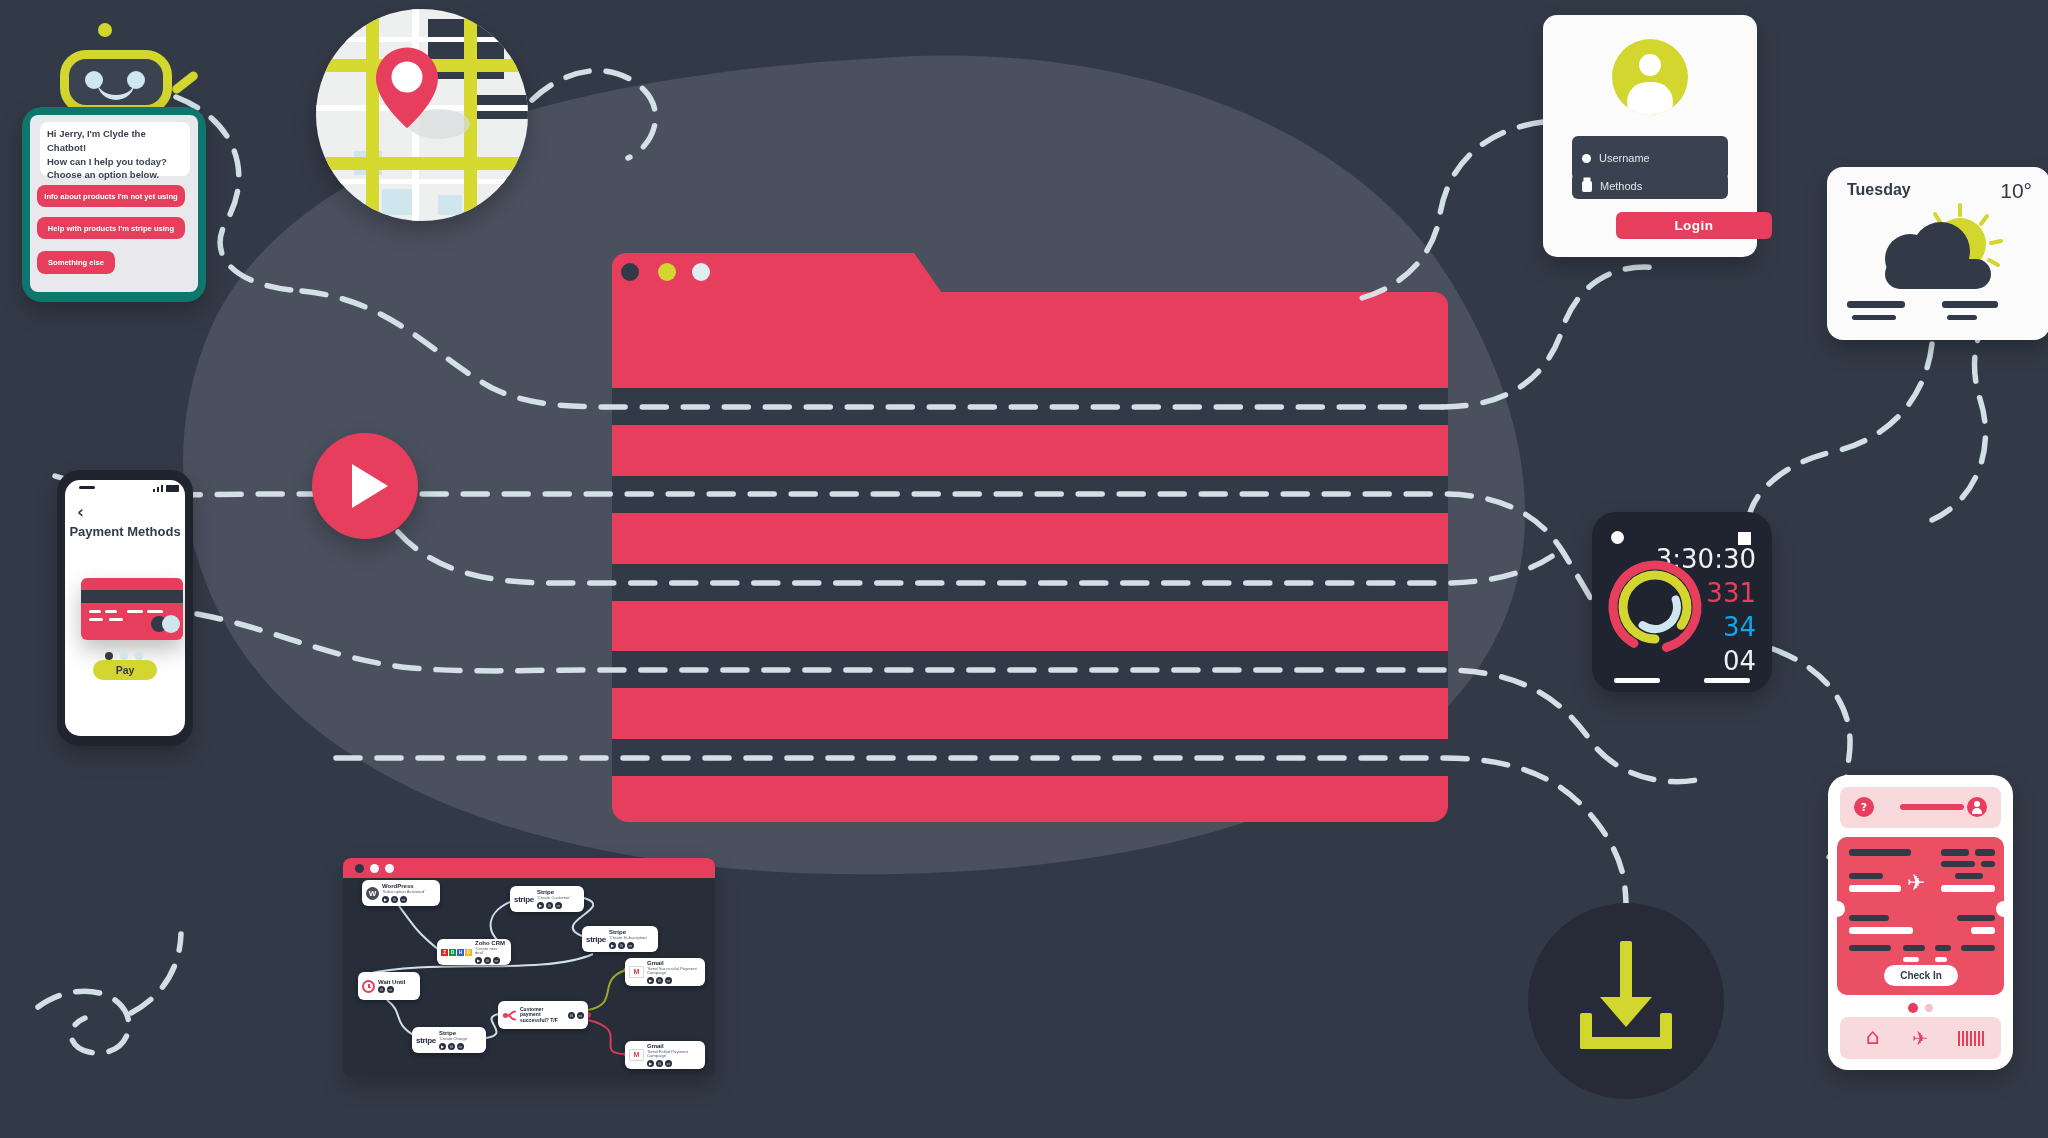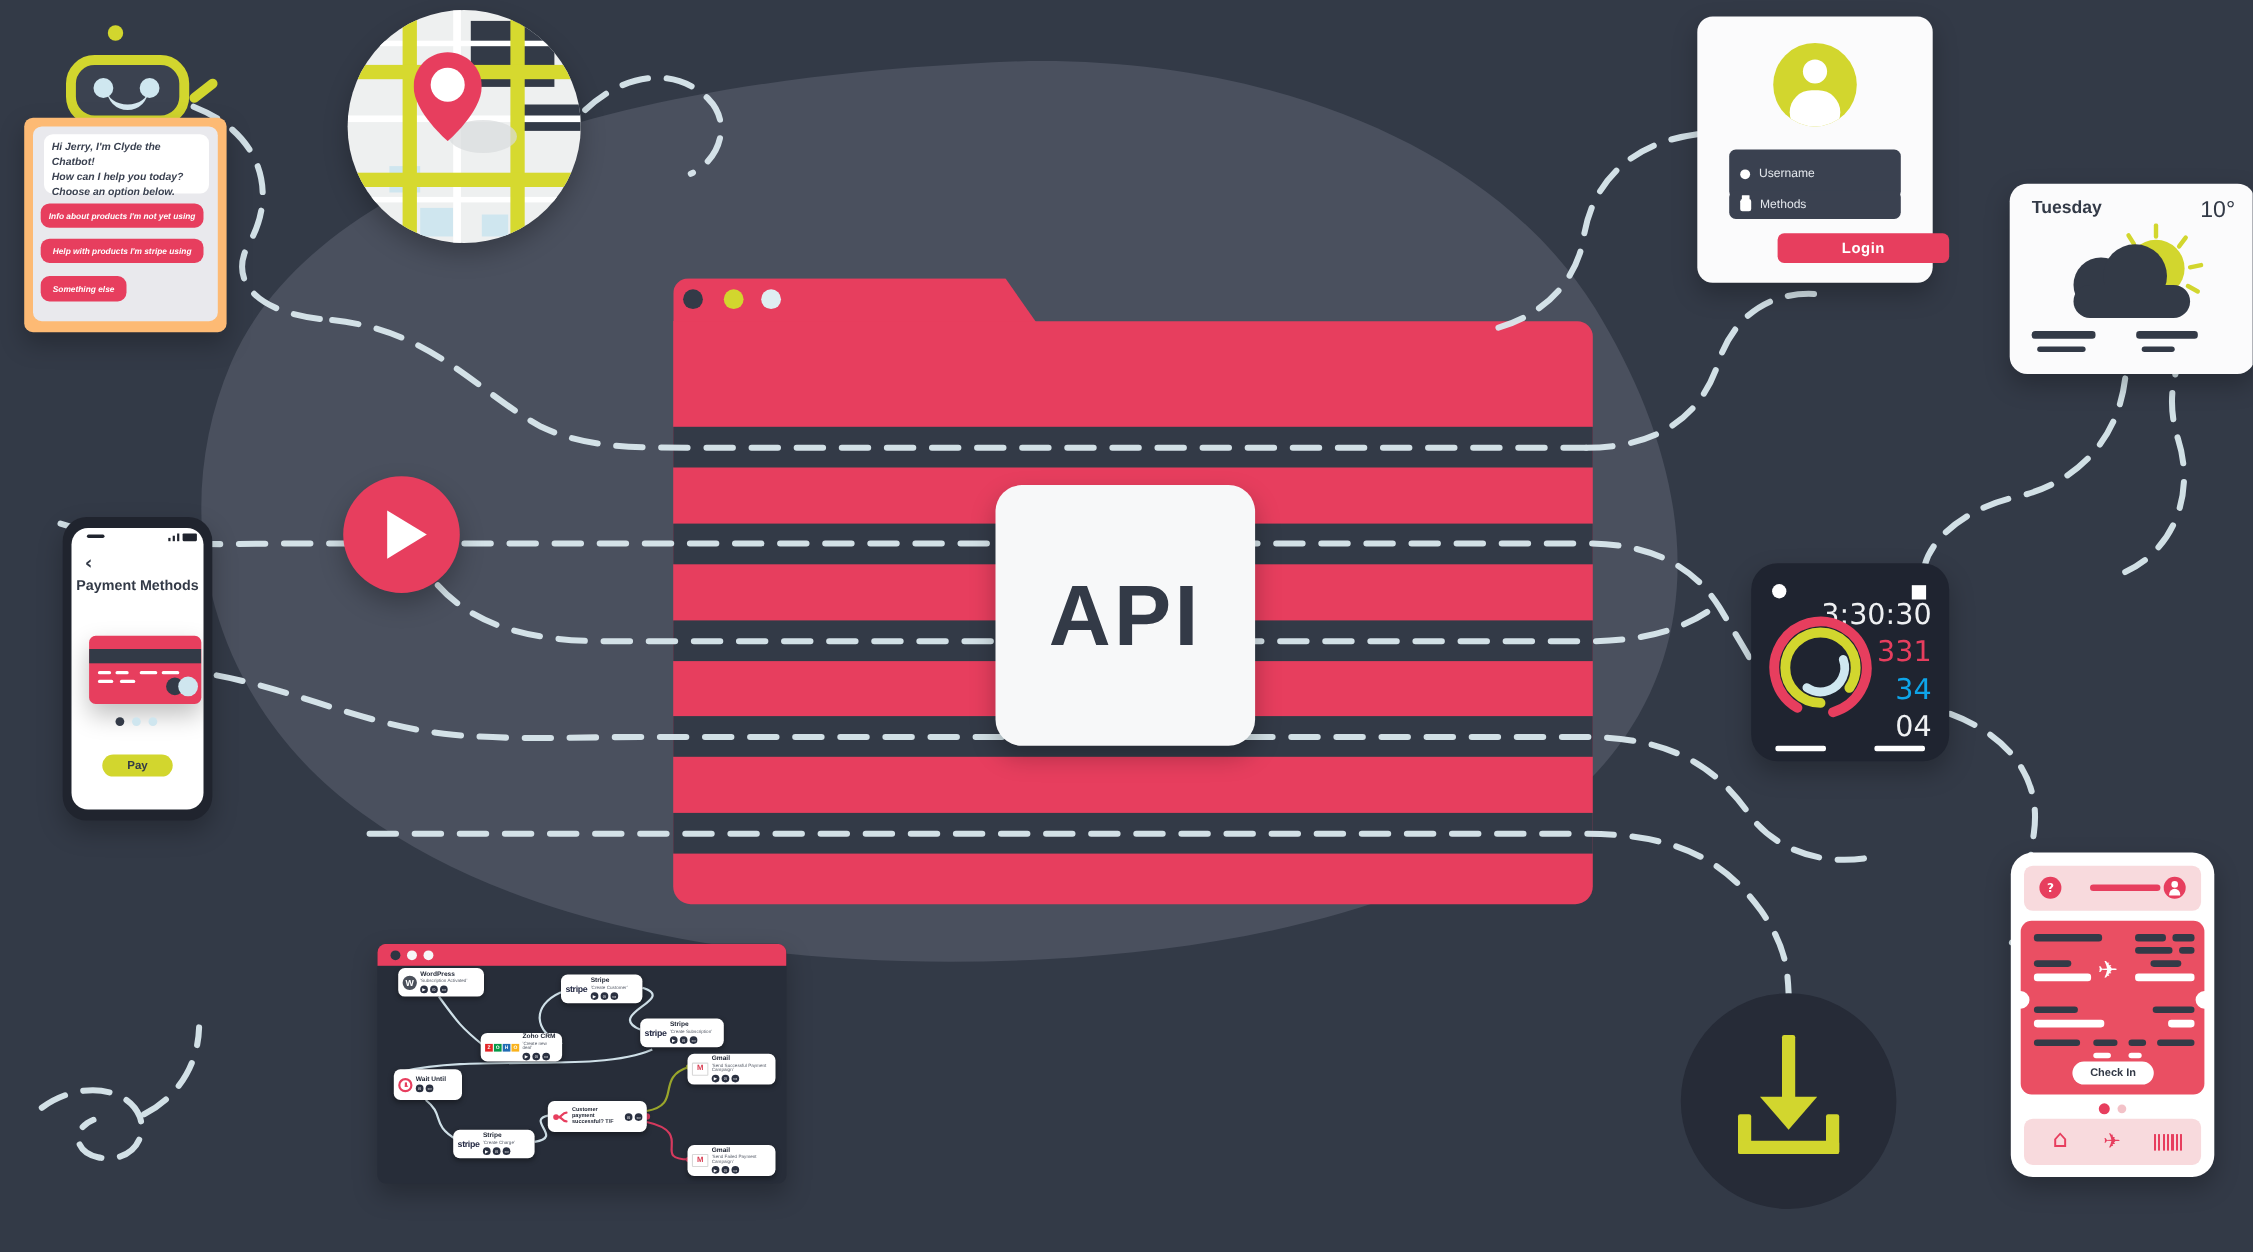--- a/index.html
+++ b/index.html
@@ -18,21 +18,21 @@
   .wdot{position:absolute;width:18px;height:18px;border-radius:50%;}
 
   
   .api-card{background:#f7f8f9;border-radius:24px;display:flex;align-items:center;justify-content:center;}
   .api-card span{font-size:78px;font-weight:bold;color:#333a47;letter-spacing:3px;}
 
   
   .bot-head{background:#3b4250;border:9px solid #d2d62e;border-radius:26px;}
   .bot-eye{position:absolute;width:18px;height:18px;border-radius:50%;background:#cfe7f0;}
   .bot-smile{position:absolute;width:38px;height:16px;border-bottom:5px solid #d5e8f0;border-radius:0 0 20px 20px;}
-  .chat-card{background:#fdba74;border-radius:8px;font-style:italic;}
+  .chat-card{background:#0f766e;border-radius:20px;}
   .chat-inner{position:absolute;left:8px;top:8px;width:168px;height:177px;background:#e9e9ed;border-radius:8px;}
   .chat-msg{position:absolute;left:10px;top:7px;width:150px;height:54px;background:#fff;border-radius:8px;
             padding:5px 7px;box-sizing:border-box;font-size:9.5px;font-weight:bold;color:#3a4150;line-height:1.45;}
   .chat-btn{position:absolute;background:#e73e5e;border-radius:8px;color:#fff;font-size:7.6px;font-weight:bold;
             display:flex;align-items:center;justify-content:center;text-align:center;}
 
   
   .map{border-radius:50%;background:#eef0f0;overflow:hidden;}
   .mp{position:absolute;}
 
@@ -134,23 +134,20 @@
       <path d="M336 758 L1442 758 C1532 758 1572 788 1601 828 C1622 858 1625 878 1626 903"></path>
       <path d="M1543 122 C1482 130 1448 166 1440 214 C1434 256 1402 288 1358 299"></path>
       <path d="M1932 344 C1925 402 1886 440 1832 452 C1788 462 1757 488 1750 513"></path>
       <path d="M2044 262 C1986 292 1963 347 1980 399 C1996 449 1976 500 1932 520"></path>
       <path d="M1773 649 C1827 669 1856 708 1849 757 C1844 797 1837 830 1829 857"></path>
       <path d="M38 1007 C72 982 116 988 127 1015 C135 1038 115 1058 89 1052 C67 1047 65 1026 85 1018"></path>
       <path d="M131 1013 C162 997 180 968 181 934"></path>
     </g>
   </svg>
 
-  <div class="abs api-card shadow" style="left:905px;top:441px;width:236px;height:237px">
-    <span>API</span>
-  </div>
 
   <div class="abs" style="left:98px;top:23px;width:14px;height:14px;border-radius:50%;background:#d2d62e"></div>
   <div class="abs bot-head" style="left:60px;top:50px;width:94px;height:46px">
     <div class="bot-eye" style="left:16px;top:12px"></div>
     <div class="bot-eye" style="left:58px;top:12px"></div>
     <div class="bot-smile" style="left:28px;top:20px"></div>
   </div>
   <div class="abs" style="left:170px;top:78px;width:30px;height:9px;border-radius:5px;background:#d2d62e;transform:rotate(-38deg)"></div>
   <div class="abs chat-card shadow" style="left:22px;top:107px;width:184px;height:195px">
     <div class="chat-inner">
@@ -241,21 +238,21 @@
         <div class="abs" style="left:46px;top:32px;width:16px;height:3px;background:#fff;border-radius:2px"></div>
         <div class="abs" style="left:66px;top:32px;width:16px;height:3px;background:#fff;border-radius:2px"></div>
         <div class="abs" style="left:8px;top:40px;width:14px;height:3px;background:#fff;border-radius:2px"></div>
         <div class="abs" style="left:28px;top:40px;width:14px;height:3px;background:#fff;border-radius:2px"></div>
         <div class="abs" style="left:70px;top:38px;width:16px;height:16px;border-radius:50%;background:#333a47"></div>
         <div class="abs" style="left:81px;top:37px;width:18px;height:18px;border-radius:50%;background:#cfe6ef"></div>
       </div>
       <div class="abs" style="left:40px;top:172px;width:8px;height:8px;border-radius:50%;background:#333a47"></div>
       <div class="abs" style="left:55px;top:172px;width:8px;height:8px;border-radius:50%;background:#cfe6ef"></div>
       <div class="abs" style="left:70px;top:172px;width:8px;height:8px;border-radius:50%;background:#cfe6ef"></div>
-      <div class="pay-btn" style="left:28px;top:206px;width:64px;height:20px">Pay</div>
+      <div class="pay-btn" style="left:28px;top:180px;width:64px;height:20px">Pay</div>
     </div>
   </div>
 
   <div class="abs play-circle shadow" style="left:312px;top:433px;width:106px;height:106px">
     <div class="play-tri"></div>
   </div>
 
   <div class="abs watch shadow" style="left:1592px;top:512px;width:180px;height:180px">
     <div class="abs" style="left:19px;top:19px;width:13px;height:13px;border-radius:50%;background:#fff"></div>
     <div class="abs" style="left:146px;top:20px;width:13px;height:13px;background:#fff"></div>

